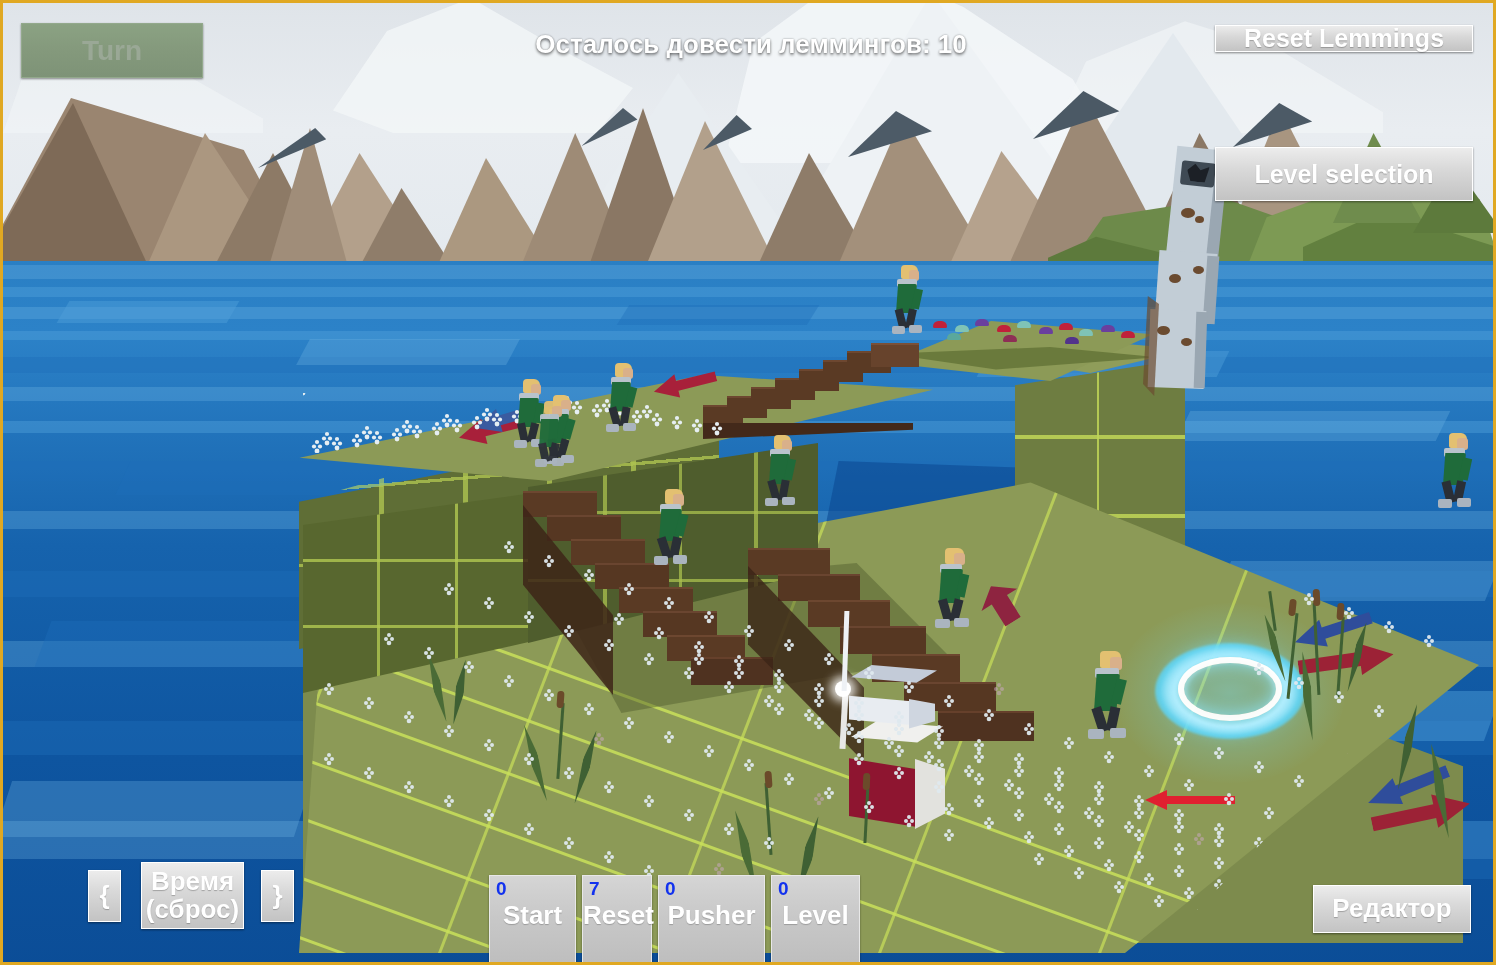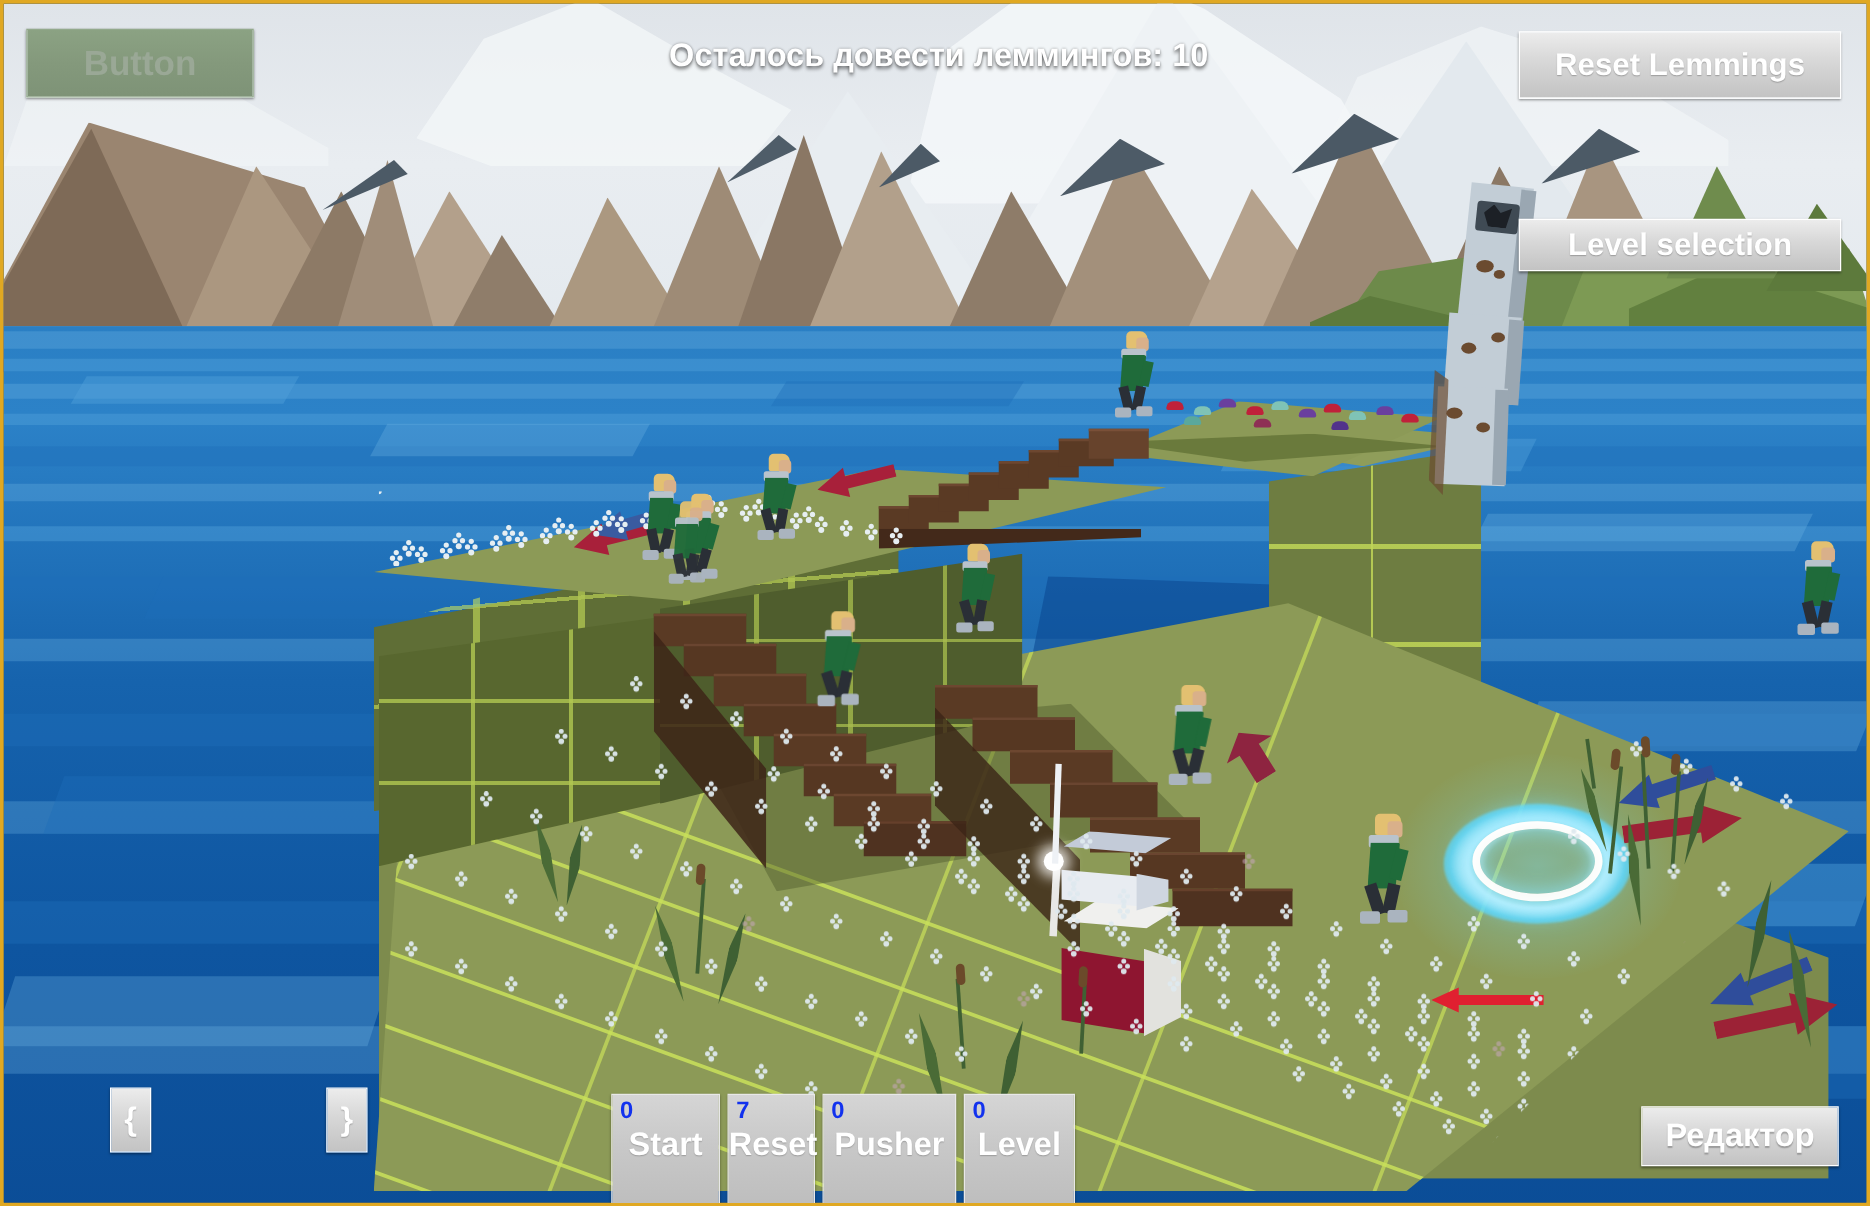--- a/index.html
+++ b/index.html
@@ -121,23 +121,23 @@
     cursor:default;
   }
 
   #objective-text {
     position:absolute; left:0; top:26px; width:1496px;
     text-align:center; color:#ffffff; font-size:26px; font-weight:bold;
     text-shadow: 0 2px 3px rgba(0,0,0,.45), 0 0 2px rgba(0,0,0,.4);
     user-select:none;
   }
 
-  #reset-lemmings-button { right:20px; top:22px; width:258px; height:54px; font-size:25px; }
+  #reset-lemmings-button { right:20px; top:22px; width:258px; height:27px; font-size:25px; }
   #reset-level-button    { right:20px; top:82px; width:288px; height:42px; font-size:25px; }
-  #level-selection-button{ right:20px; top:144px; width:258px; height:42px; font-size:25px;margin-top:28px; }
+  #level-selection-button{ right:20px; top:144px; width:258px; height:54px; font-size:25px; }
 
   #time-prev-button { left:85px; top:867px; width:33px; height:52px; font-size:26px; }
   #time-reset-button { left:138px; top:859px; width:103px; height:67px; font-size:26px;
                         flex-direction:column; padding:0 3px; }
   #time-next-button { left:258px; top:867px; width:33px; height:52px; font-size:26px; }
 
   .tool-btn {
     position:absolute; top:872px; height:93px;
     background: linear-gradient(#d5d5d5 0%, #c8c8c8 45%, #bdbdbd 100%);
     border:1px solid #e8e8e8;
@@ -931,31 +931,35 @@
       <div class="lem-leg" style="left:7px;top:42px;width:8px;height:19px;transform:rotate(-12deg);"></div>
       <div class="lem-leg" style="left:17px;top:42px;width:8px;height:18px;transform:rotate(12deg);"></div>
       <div class="lem-boot" style="left:2px;top:58px;width:12px;height:8px;border-radius:2px;"></div>
       <div class="lem-boot" style="left:19px;top:57px;width:12px;height:8px;border-radius:2px;"></div>
     </div>
 
   </div>
 
   <div class="hud">
 
-    <div class="btn" id="start-button">Button</div>
+    <div class="btn" id="start-button">Turn</div>
 
     <div id="objective-text">Осталось довести леммингов: 10</div>
 
     <div class="btn" id="reset-lemmings-button">Reset Lemmings</div>
 
 
     <div class="btn" id="level-selection-button">Level selection</div>
 
     <div class="btn" id="time-prev-button">{</div>
 
+    <div class="btn" id="time-reset-button">
+      <span>Время</span>
+      <span>(сброс)</span>
+    </div>
 
     <div class="btn" id="time-next-button">}</div>
 
     <div class="tool-btn" id="tool-stairs">
       <span class="tool-count">0</span>
       <span class="tool-label">Start</span>
     </div>
 
     <div class="tool-btn" id="tool-turn">
       <span class="tool-count">7</span>

